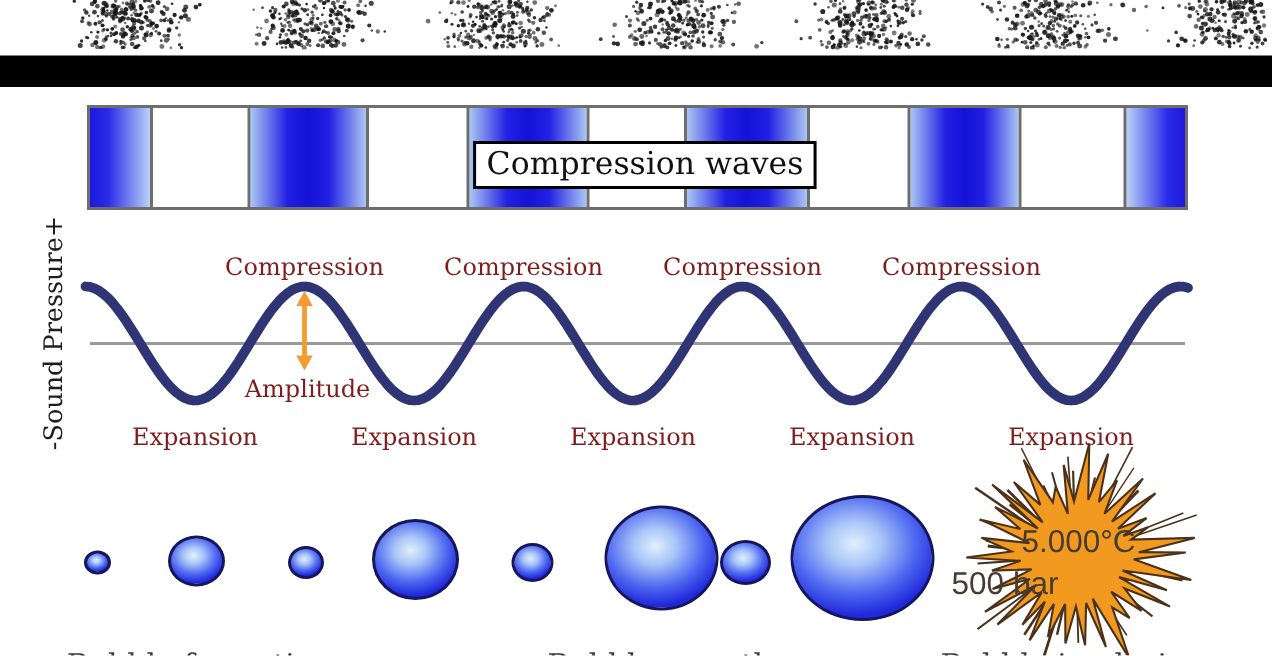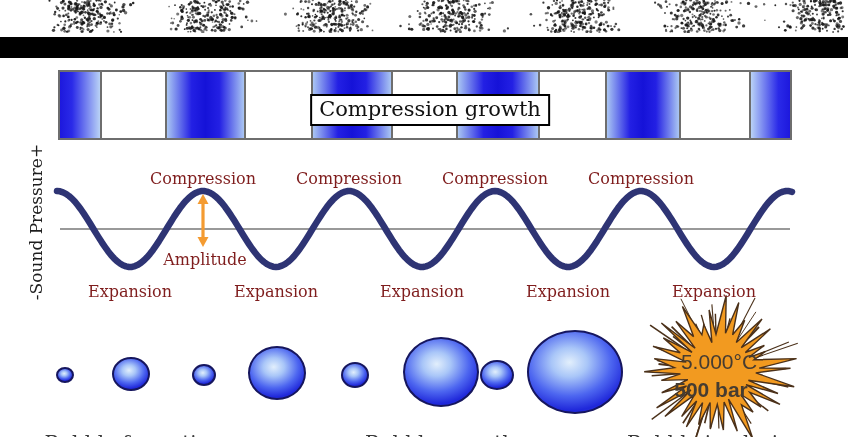--- a/index.html
+++ b/index.html
@@ -1577,21 +1577,21 @@
     <div class="seg seg-white" style="flex: 67 0 0px;"></div>
     <div class="seg seg-band" style="flex: 80 0 0px;"></div>
     <div class="seg seg-white" style="flex: 65 0 0px;"></div>
     <div class="seg seg-band" style="flex: 82 0 0px;"></div>
     <div class="seg seg-white" style="flex: 67 0 0px;"></div>
     <div class="seg seg-band" style="flex: 75 0 0px;"></div>
     <div class="seg seg-white" style="flex: 70 0 0px;"></div>
     <div class="seg seg-fade-left" style="flex: 40 0 0px;"></div>
   </div>
 
-<div id="compression-waves-box" class="abs">Compression growth</div>
+<div id="compression-waves-box" class="abs">Compression waves</div>
 
 <svg id="main-svg" class="abs" width="848" height="437" viewBox="0 0 848 437">
     <line x1="60" y1="229" x2="790" y2="229" stroke="#999999" stroke-width="2"></line>
     <path d="M57.0 191.0 L60.0 191.3 L63.0 192.3 L66.0 193.8 L69.0 196.0 L72.0 198.6 L75.0 201.8 L78.0 205.5 L81.0 209.5 L84.0 213.9 L87.0 218.5 L90.0 223.3 L93.0 228.2 L96.0 233.1 L99.0 237.9 L102.0 242.6 L105.0 247.0 L108.0 251.2 L111.0 255.0 L114.0 258.3 L117.0 261.2 L120.0 263.5 L123.0 265.3 L126.0 266.4 L129.0 267.0 L132.0 266.9 L135.0 266.1 L138.0 264.8 L141.0 262.8 L144.0 260.3 L147.0 257.3 L150.0 253.8 L153.0 249.9 L156.0 245.6 L159.0 241.1 L162.0 236.3 L165.0 231.5 L168.0 226.5 L171.0 221.7 L174.0 216.9 L177.0 212.4 L180.0 208.1 L183.0 204.2 L186.0 200.7 L189.0 197.7 L192.0 195.2 L195.0 193.2 L198.0 191.9 L201.0 191.1 L204.0 191.0 L207.0 191.6 L210.0 192.7 L213.0 194.5 L216.0 196.8 L219.0 199.7 L222.0 203.0 L225.0 206.8 L228.0 211.0 L231.0 215.4 L234.0 220.1 L237.0 224.9 L240.0 229.8 L243.0 234.7 L246.0 239.5 L249.0 244.1 L252.0 248.5 L255.0 252.5 L258.0 256.2 L261.0 259.4 L264.0 262.0 L267.0 264.2 L270.0 265.7 L273.0 266.7 L276.0 267.0 L279.0 266.7 L282.0 265.7 L285.0 264.2 L288.0 262.0 L291.0 259.4 L294.0 256.2 L297.0 252.5 L300.0 248.5 L303.0 244.1 L306.0 239.5 L309.0 234.7 L312.0 229.8 L315.0 224.9 L318.0 220.1 L321.0 215.4 L324.0 211.0 L327.0 206.8 L330.0 203.0 L333.0 199.7 L336.0 196.8 L339.0 194.5 L342.0 192.7 L345.0 191.6 L348.0 191.0 L351.0 191.1 L354.0 191.9 L357.0 193.2 L360.0 195.2 L363.0 197.7 L366.0 200.7 L369.0 204.2 L372.0 208.1 L375.0 212.4 L378.0 216.9 L381.0 221.7 L384.0 226.5 L387.0 231.5 L390.0 236.3 L393.0 241.1 L396.0 245.6 L399.0 249.9 L402.0 253.8 L405.0 257.3 L408.0 260.3 L411.0 262.8 L414.0 264.8 L417.0 266.1 L420.0 266.9 L423.0 267.0 L426.0 266.4 L429.0 265.3 L432.0 263.5 L435.0 261.2 L438.0 258.3 L441.0 255.0 L444.0 251.2 L447.0 247.0 L450.0 242.6 L453.0 237.9 L456.0 233.1 L459.0 228.2 L462.0 223.3 L465.0 218.5 L468.0 213.9 L471.0 209.5 L474.0 205.5 L477.0 201.8 L480.0 198.6 L483.0 196.0 L486.0 193.8 L489.0 192.3 L492.0 191.3 L495.0 191.0 L498.0 191.3 L501.0 192.3 L504.0 193.8 L507.0 196.0 L510.0 198.6 L513.0 201.8 L516.0 205.5 L519.0 209.5 L522.0 213.9 L525.0 218.5 L528.0 223.3 L531.0 228.2 L534.0 233.1 L537.0 237.9 L540.0 242.6 L543.0 247.0 L546.0 251.2 L549.0 255.0 L552.0 258.3 L555.0 261.2 L558.0 263.5 L561.0 265.3 L564.0 266.4 L567.0 267.0 L570.0 266.9 L573.0 266.1 L576.0 264.8 L579.0 262.8 L582.0 260.3 L585.0 257.3 L588.0 253.8 L591.0 249.9 L594.0 245.6 L597.0 241.1 L600.0 236.3 L603.0 231.5 L606.0 226.5 L609.0 221.7 L612.0 216.9 L615.0 212.4 L618.0 208.1 L621.0 204.2 L624.0 200.7 L627.0 197.7 L630.0 195.2 L633.0 193.2 L636.0 191.9 L639.0 191.1 L642.0 191.0 L645.0 191.6 L648.0 192.7 L651.0 194.5 L654.0 196.8 L657.0 199.7 L660.0 203.0 L663.0 206.8 L666.0 211.0 L669.0 215.4 L672.0 220.1 L675.0 224.9 L678.0 229.8 L681.0 234.7 L684.0 239.5 L687.0 244.1 L690.0 248.5 L693.0 252.5 L696.0 256.2 L699.0 259.4 L702.0 262.0 L705.0 264.2 L708.0 265.7 L711.0 266.7 L714.0 267.0 L717.0 266.7 L720.0 265.7 L723.0 264.2 L726.0 262.0 L729.0 259.4 L732.0 256.2 L735.0 252.5 L738.0 248.5 L741.0 244.1 L744.0 239.5 L747.0 234.7 L750.0 229.8 L753.0 224.9 L756.0 220.1 L759.0 215.4 L762.0 211.0 L765.0 206.8 L768.0 203.0 L771.0 199.7 L774.0 196.8 L777.0 194.5 L780.0 192.7 L783.0 191.6 L786.0 191.0 L789.0 191.1 L792.0 191.9 " fill="none" stroke="#2e3474" stroke-width="6.5" stroke-linecap="round" stroke-linejoin="round"></path>
     <line x1="203" y1="201" x2="203" y2="240" stroke="#f49b31" stroke-width="3.2"></line>
     <polygon points="203,194 197.5,204 208.5,204" fill="#f49b31"></polygon>
     <polygon points="203,247 197.5,237 208.5,237" fill="#f49b31"></polygon>
     <g transform="translate(717,371)">
       <line x1="-23.5" y1="-16.1" x2="-66.9" y2="-45.9" stroke="#4b311a" stroke-width="1.64"></line>
       <line x1="13.8" y1="25.2" x2="29.1" y2="53.0" stroke="#4b311a" stroke-width="1.59"></line>
@@ -1647,19 +1647,19 @@
     <div class="bubble" style="left: 131px; top: 374px; width: 34px; height: 30px;"></div>
     <div class="bubble" style="left: 204px; top: 375px; width: 20px; height: 18px;"></div>
     <div class="bubble" style="left: 277px; top: 373px; width: 54px; height: 50px;"></div>
     <div class="bubble" style="left: 355px; top: 375px; width: 24px; height: 22px;"></div>
     <div class="bubble" style="left: 441px; top: 372px; width: 72px; height: 66px;"></div>
     <div class="bubble" style="left: 497px; top: 375px; width: 30px; height: 26px;"></div>
     <div class="bubble" style="left: 575px; top: 372px; width: 92px; height: 80px;"></div>
   </div>
 
 <div class="burst-text" id="burst-temp" style="left: 719px; top: 362px;">5.000°C</div>
-<div class="burst-text" id="burst-pressure" style="left: 711px; top: 390px; font-weight: bold;">500 bar</div>
+<div class="burst-text" id="burst-pressure" style="left: 670px; top: 390px;">500 bar</div>
 
 <div id="captions">
     <div class="bottom-caption" style="left: 133px;">Bubble formation</div>
     <div class="bottom-caption" style="left: 440px;">Bubble growth</div>
     <div class="bottom-caption" style="left: 715px;">Bubble implosion</div>
   </div>
 
 </body></html>

